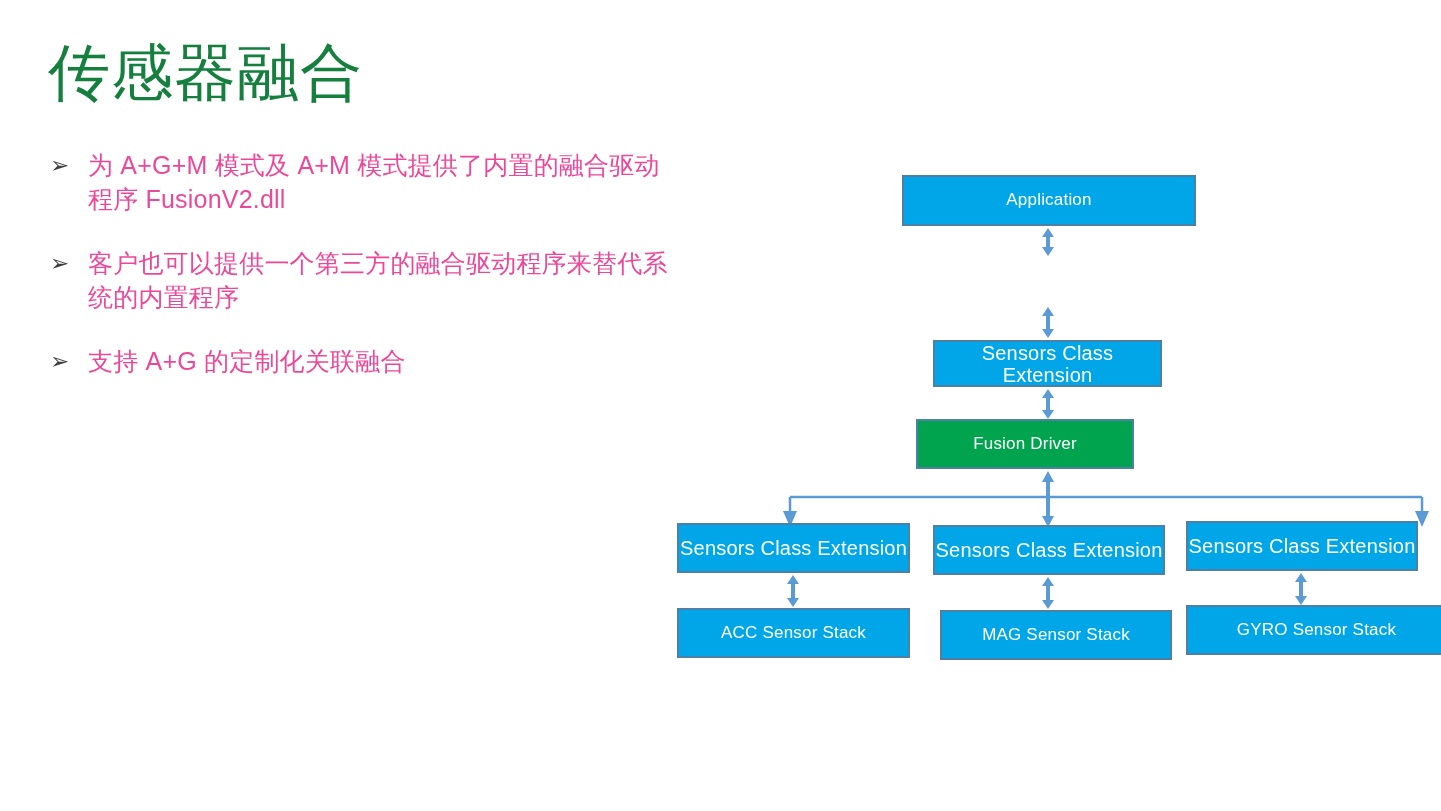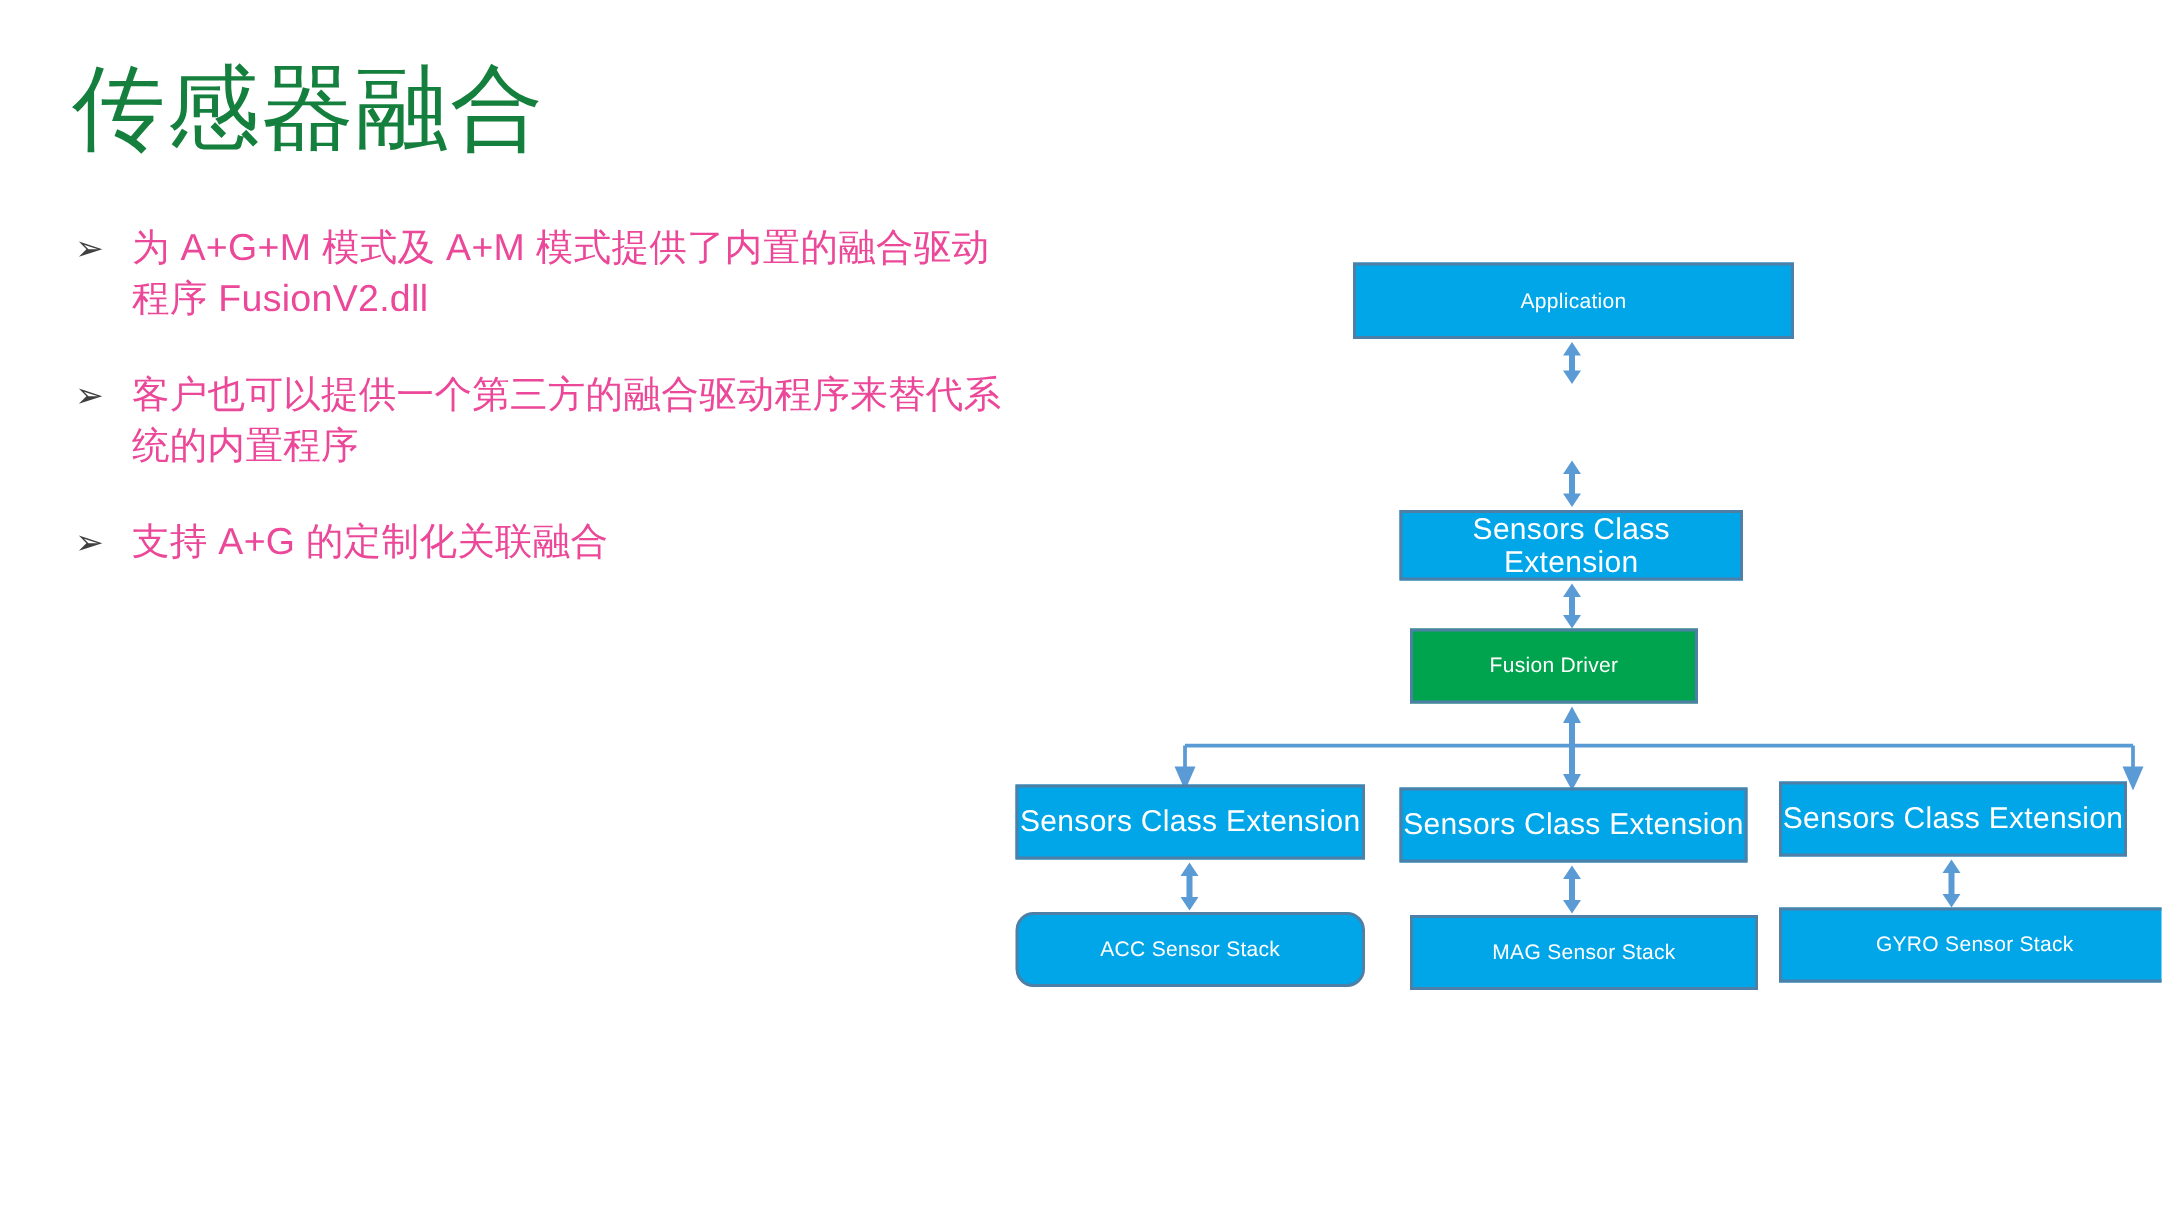--- a/index.html
+++ b/index.html
@@ -68,21 +68,21 @@
   }
   .node {
     position: absolute;
     box-sizing: border-box;
     border: 2px solid #4e7fa6;
     background: #00a6e8;
     color: #ffffff;
     display: flex;
     align-items: center;
     justify-content: center;
-    font-size: 14px;
+    font-size: 17px;
     letter-spacing: 0.2px;
     text-align: center;
     line-height: 1.1;
   }
   .node.green {
     background: #00a44f;
     border-color: #4e7fa6;
   }
   .node.small-label { font-size: 20px; }
 
@@ -137,21 +137,21 @@
   </div>
 
   <div class="node small-label" style="left:273px; top:180px; width:229px; height:47px;">Sensors Class Extension</div>
 
   <div class="arrow-v" style="left:380px; top:229px; height:30px;">
     <svg width="16" height="30" viewBox="0 0 16 30">
       <path d="M8 0 L14 9 L10 9 L10 21 L14 21 L8 30 L2 21 L6 21 L6 9 L2 9 Z" fill="#5b9bd5"></path>
     </svg>
   </div>
 
-  <div class="node green" style="left:280px; top:259px; width:192px; height:50px;">Fusion Driver</div>
+  <div class="node green" style="left:256px; top:259px; width:218px; height:50px;">Fusion Driver</div>
 
   <div class="bus" style="left:116px; top:311px;">
     <svg width="660" height="60" viewBox="0 0 660 60">
 
       <path d="M14 26 L646 26" stroke="#5b9bd5" stroke-width="2.5" fill="none"></path>
 
       <path d="M14 26 L14 42" stroke="#5b9bd5" stroke-width="2.5" fill="none"></path>
       <path d="M14 56 L7 40 L21 40 Z" fill="#5b9bd5"></path>
 
       <path d="M646 26 L646 42" stroke="#5b9bd5" stroke-width="2.5" fill="none"></path>
@@ -166,21 +166,21 @@
   </div>
 
   <div class="node small-label" style="left:17px; top:363px; width:233px; height:50px;">Sensors Class Extension</div>
 
   <div class="arrow-v" style="left:125px; top:415px; height:32px;">
     <svg width="16" height="32" viewBox="0 0 16 32">
       <path d="M8 0 L14 9 L10 9 L10 23 L14 23 L8 32 L2 23 L6 23 L6 9 L2 9 Z" fill="#5b9bd5"></path>
     </svg>
   </div>
 
-  <div class="node" style="left:17px; top:448px; width:233px; height:50px;border-radius:12px;">ACC Sensor Stack</div>
+  <div class="node" style="left:17px; top:448px; width:233px; height:50px;">ACC Sensor Stack</div>
 
   <div class="node small-label" style="left:273px; top:365px; width:232px; height:50px;">Sensors Class Extension</div>
 
   <div class="arrow-v" style="left:380px; top:417px; height:32px;">
     <svg width="16" height="32" viewBox="0 0 16 32">
       <path d="M8 0 L14 9 L10 9 L10 23 L14 23 L8 32 L2 23 L6 23 L6 9 L2 9 Z" fill="#5b9bd5"></path>
     </svg>
   </div>
 
   <div class="node" style="left:280px; top:450px; width:232px; height:50px;">MAG Sensor Stack</div>

